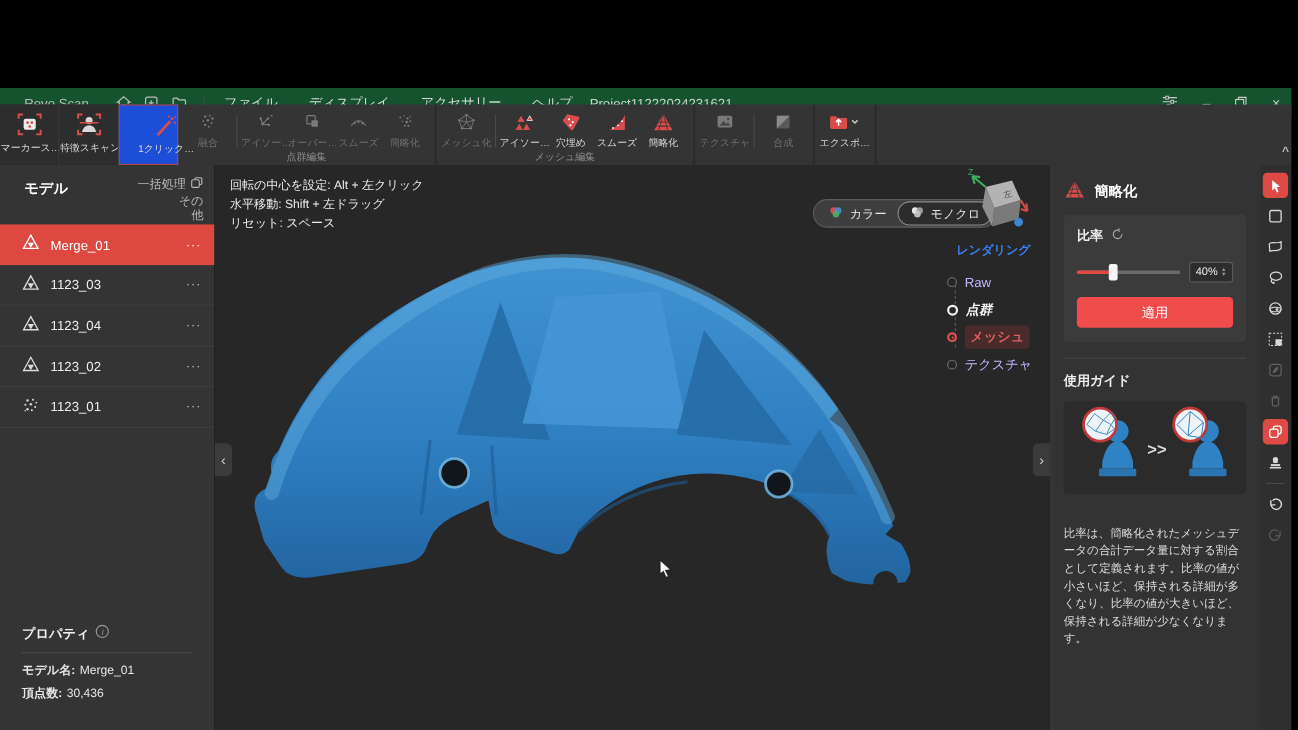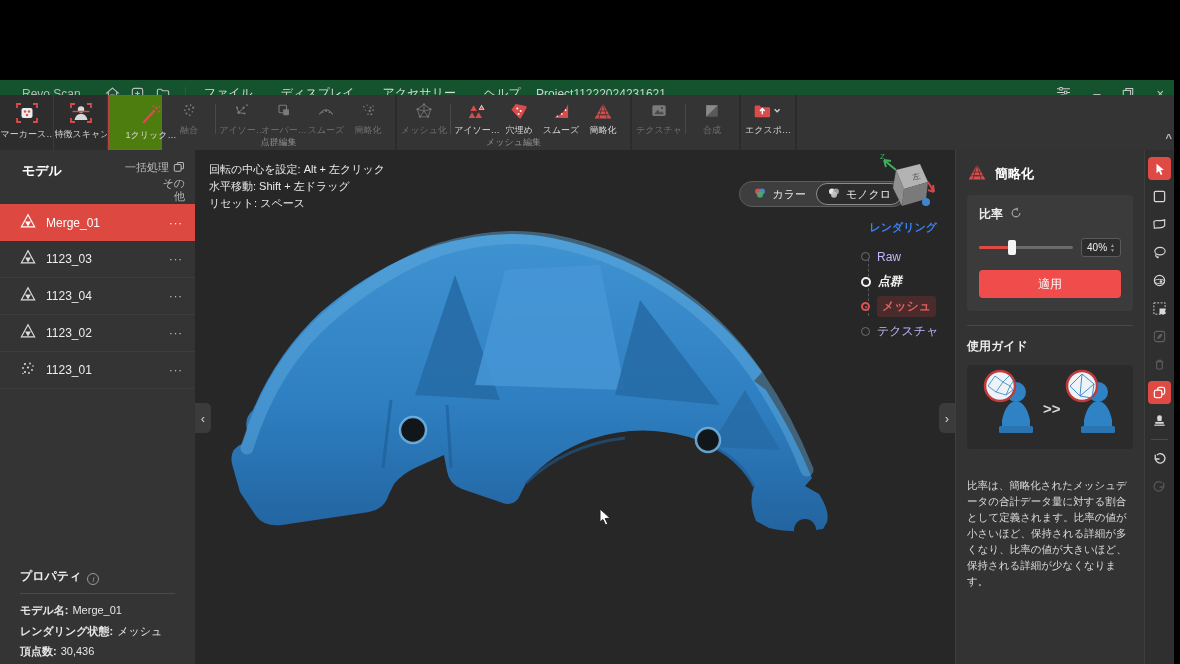--- a/index.html
+++ b/index.html
@@ -17,21 +17,21 @@
   .menu-item { color:#dcdcdc; font-size:12px; white-space:nowrap; cursor:default; }
   .win-title { position:absolute; left:0; right:0; text-align:center; color:#cfcfcf; font-size:12px; pointer-events:none;margin-left:28px; }
   .win-controls { position:absolute; right:10px; top:0; height:27px; display:flex; align-items:center; gap:22px; color:#c9c9c9; }
   .win-controls .wc { font-size:13px; line-height:1; }
 
   
   .toolbar { position:absolute; top:95px; left:0; width:1174px; height:55px; background:#343434; display:flex; }
   .scan-btn { width:54px; height:55px; background:#2d2d2d; border-right:1px solid #3a3a3a; display:flex; flex-direction:column; align-items:center; justify-content:flex-start; padding-top:6px; }
   .scan-btn .ico { height:24px; display:flex; align-items:center; }
   .scan-btn .lbl { font-size:9px; color:#d8d8d8; margin-top:3px; white-space:nowrap; overflow:hidden; max-width:52px; }
-  .scan-btn.active { background:#4d7c0f; border:1px solid #b4443f;padding-left:32px; }
+  .scan-btn.active { background:#1d4ed8; border:1px solid #b4443f;padding-left:32px; }
   .tb-group { display:flex; flex-direction:column; border-right:2px solid #2b2b2b; padding:0 6px; }
   .tb-items { display:flex; align-items:flex-start; height:41px; padding-top:5px; }
   .tb-item { width:42px; display:flex; flex-direction:column; align-items:center; }
   .tb-item .ico { height:22px; display:flex; align-items:center; }
   .tb-item .lbl { font-size:9px; color:#d6d6d6; margin-top:2px; white-space:nowrap; }
   .tb-item.disabled .lbl { color:#6f6f6f; }
   .tb-vsep { width:1px; height:30px; background:#4a4a4a; margin:4px 5px 0 5px; }
   .tb-group-label { text-align:center; font-size:9px; color:#8f8f8f; height:13px; }
   .collapse-caret { position:absolute; right:8px; top:132px; color:#bbb; font-size:11px; font-weight:bold; }
 
@@ -43,21 +43,21 @@
   .sb-title { position:absolute; left:22px; top:12px; color:#fff; font-size:13px; font-weight:bold; }
   .sb-batch { position:absolute; right:10px; top:10px; display:flex; align-items:center; gap:4px; color:#b8b8b8; font-size:11px; }
   .sb-more { position:absolute; right:10px; top:27px; width:26px; color:#b8b8b8; font-size:11px; text-align:right; line-height:13px; }
   .sb-list { position:absolute; top:54px; left:0; right:0; }
   .sb-row { position:relative; height:37px; display:flex; align-items:center; border-bottom:1px solid #3d3d3d; padding-left:20px; }
   .sb-row .name { color:#ededed; font-size:12px; margin-left:10px; }
   .sb-row .dots { position:absolute; right:12px; color:#c9c9c9; font-size:11px; letter-spacing:1px; }
   .sb-row.selected { background:#dd4840; border-bottom:none; }
   .sb-row.selected .name, .sb-row.selected .dots { color:#fff; }
   .sb-props { position:absolute; top:418px; left:0; right:0; padding:0 20px; }
-  .sb-props .hd { display:flex; align-items:flex-end; gap:6px; color:#f0f0f0; font-size:12px; font-weight:bold; }
+  .sb-props .hd { display:flex; align-items:flex-start; gap:6px; color:#f0f0f0; font-size:12px; font-weight:bold; }
   .circle-i { display:inline-flex; width:12px; height:12px; border:1px solid #9a9a9a; border-radius:50%; color:#9a9a9a; font-size:8px; align-items:center; justify-content:center; font-style:italic; font-weight:normal; }
   .sb-props .divider { height:1px; background:#4a4a4a; margin:8px 0 6px 0; }
   .prop-row { font-size:11px; color:#e6e6e6; line-height:20.5px; white-space:nowrap; }
   .prop-row b { font-weight:bold; margin-right:4px; }
 
   
   .viewport { position:relative; flex:none; width:760px; background:#272727; overflow:hidden; }
   .hints { position:absolute; left:14px; top:11px; color:#ececec; font-size:11px; line-height:17px; }
   .vp-toggle { position:absolute; top:31px; right:49px; height:26px; background:#3e3e3e; border:1px solid #5c5c5c; border-radius:14px; display:flex; align-items:center; padding:0 3px; }
   .vp-toggle .seg { display:flex; align-items:center; gap:5px; font-size:11px; color:#e8e8e8; padding:0 10px; height:22px; }
@@ -445,21 +445,20 @@
         </div>
       </div>
 
       <div class="sb-props">
         <div class="hd">
           <span>プロパティ</span>
           <span class="circle-i">i</span>
         </div>
         <div class="divider"></div>
         <div class="prop-row"><b>モデル名:</b><span>Merge_01</span></div>
-        <div class="prop-row"><b>レンダリング状態:</b><span>メッシュ</span></div>
         <div class="prop-row"><b>頂点数:</b><span>30,436</span></div>
         <div class="prop-row"></div>
       </div>
     </aside>
 
     <section class="viewport">
 
       <svg class="model-svg" width="760" height="514" viewBox="0 0 760 514">
         <defs>
           <linearGradient id="mg" x1="0" y1="0" x2="0" y2="1">

